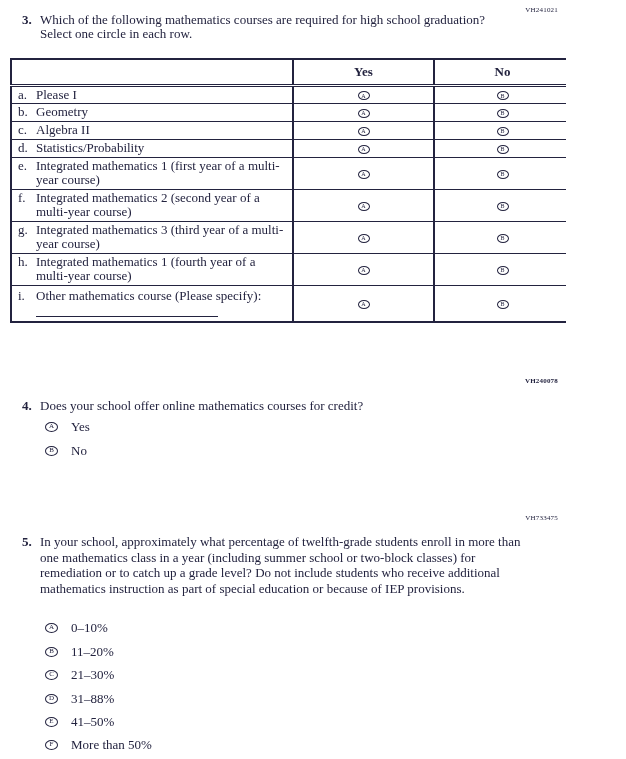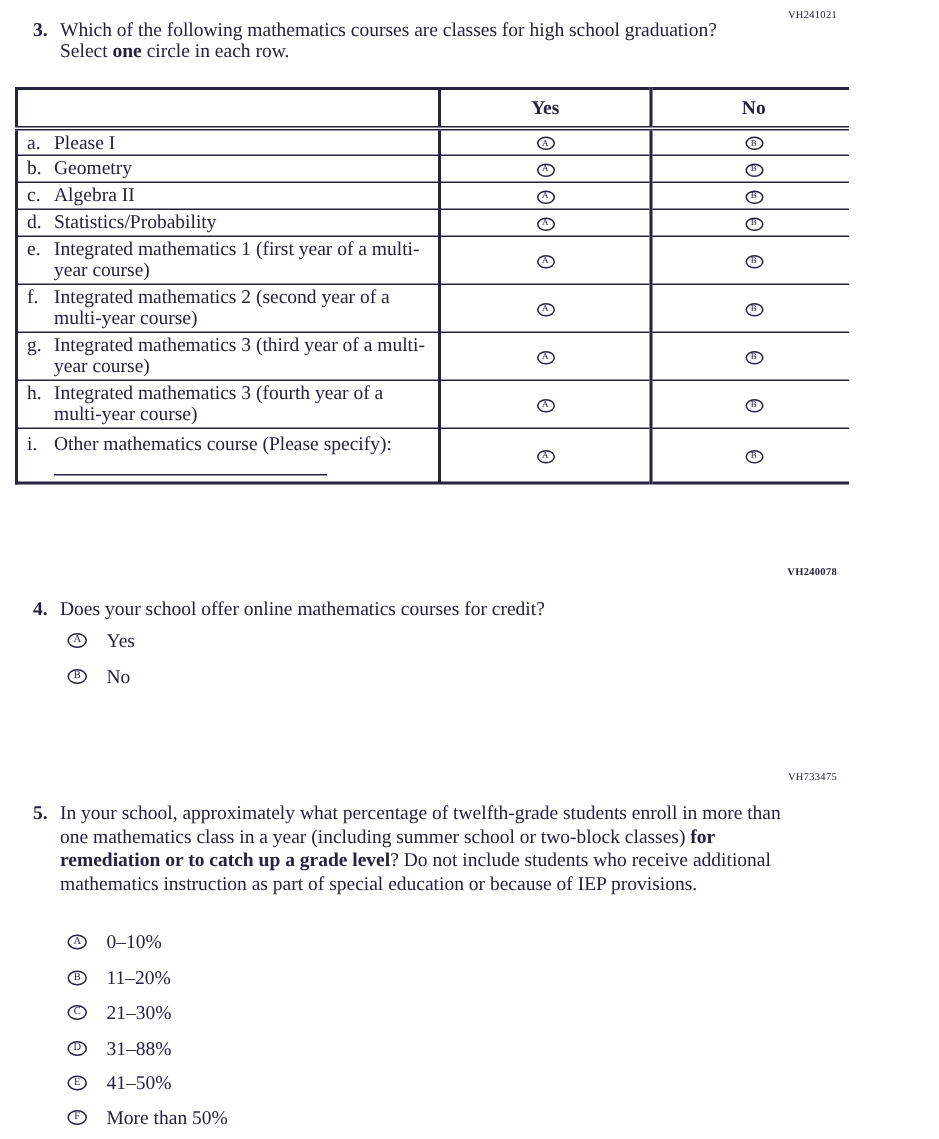--- a/index.html
+++ b/index.html
@@ -14,21 +14,21 @@
   #code-q3 { top:6px; }
   #code-q4 { top:377px;font-weight:bold; }
   #code-q5 { top:514px;margin-left:38px; }
 
   .question { position:absolute; font-size:13px; line-height:15.5px; }
   .qnum { position:absolute; left:0; top:0; font-weight:bold; }
   .qbody { display:block; padding-left:18px; }
   #q3 { left:22px; top:13px; width:475px; line-height:14px; }
   #q4 { left:22px; top:398px; width:570px; }
   #q5 { left:22px; top:534px; width:507px; }
-  .bold { font-weight:bold; }
+  .bold { font-weight:normal; }
 
   table.survey {
     position:absolute; left:10px; top:58px; border-collapse:collapse;
     table-layout:fixed; width:607px; font-size:13px; color:#23233f;
   }
   table.survey td, table.survey th { border:1px solid #23233f; padding:0; }
   table.survey { border:2px solid #23233f; }
   table.survey th { border-bottom:3px double #23233f; font-weight:bold; text-align:center; }
   table.survey td.c-label, table.survey th.c-label { border-left:none; }
   table.survey td.c-yes,  table.survey th.c-yes  { border-left:2px solid #23233f; }
@@ -71,21 +71,21 @@
 </style>
 </head>
 <body>
 
 <div class="page">
 
   <div class="code" id="code-q3">VH241021</div>
 
   <div class="question" id="q3">
     <span class="qnum">3.</span>
-    <span class="qbody"><span>Which of the following mathematics courses are classes for high school graduation? Select </span><span class="bold">one</span><span> circle in each row.</span></span>
+    <span class="qbody"><span>Which of the following mathematics courses are required for high school graduation? Select </span><span class="bold">one</span><span> circle in each row.</span></span>
   </div>
 
   <table class="survey">
     <colgroup>
       <col style="width:282px">
         <col style="width:141px">
         <col style="width:137px">
         <col style="width:47px">
     </colgroup>
     <thead>
@@ -148,21 +148,21 @@
       <tr class="r-double">
         <td class="c-label">
             <div class="course"><span class="row-letter">g.</span><span>Integrated mathematics 3 (third year of a multi-year course)</span></div>
           </td>
         <td class="c-yes"><span class="circle">A</span></td>
         <td class="c-no"><span class="circle">B</span></td>
         <td class="c-code">VH241034</td>
       </tr>
       <tr class="r-double">
         <td class="c-label">
-            <div class="course"><span class="row-letter">h.</span><span>Integrated mathematics 3 (fourth year of a multi-year course)</span></div>
+            <div class="course"><span class="row-letter">h.</span><span>Integrated mathematics 1 (fourth year of a multi-year course)</span></div>
           </td>
         <td class="c-yes"><span class="circle">A</span></td>
         <td class="c-no"><span class="circle">B</span></td>
         <td class="c-code">VH241028</td>
       </tr>
       <tr class="r-last">
         <td class="c-label">
           <div class="course"><span class="row-letter">i.</span><span>Other mathematics course (Please specify):</span>
             <div class="blank-line"></div>
           </div>

